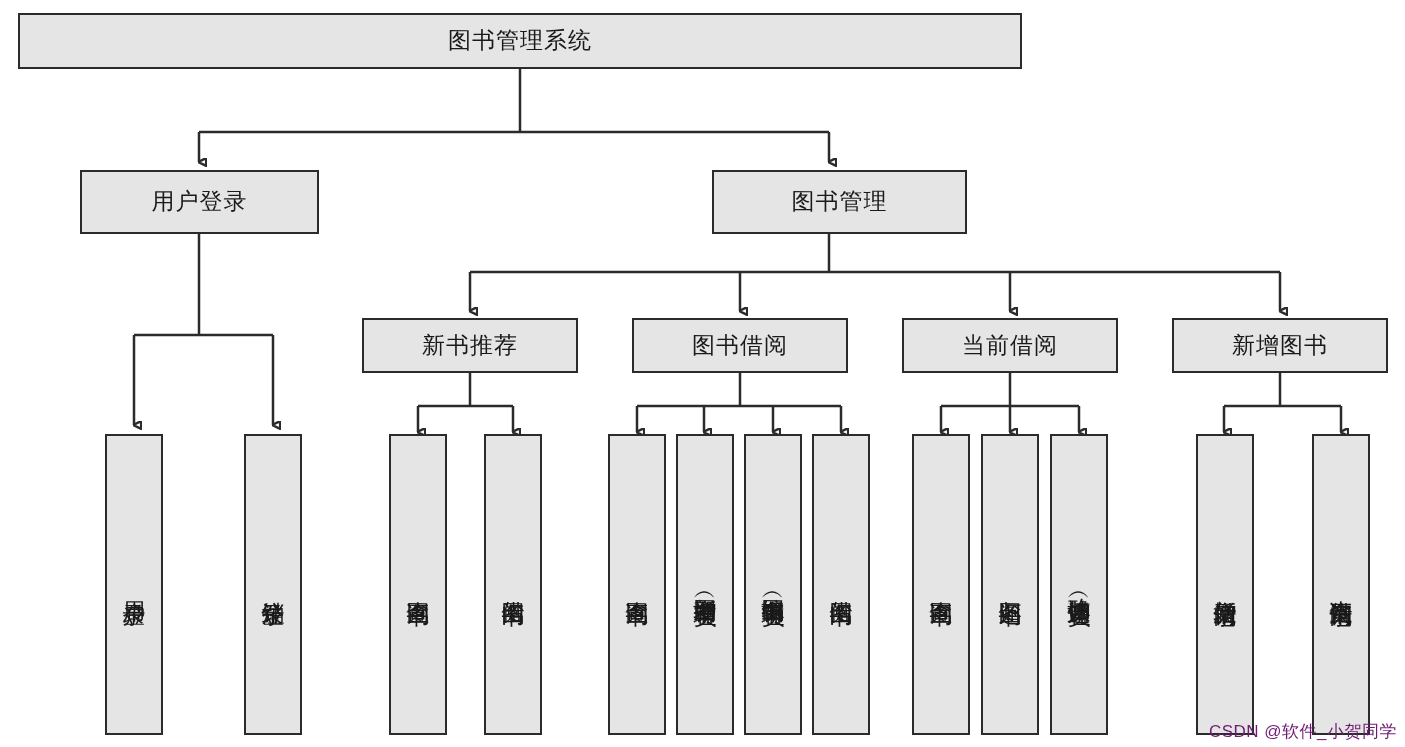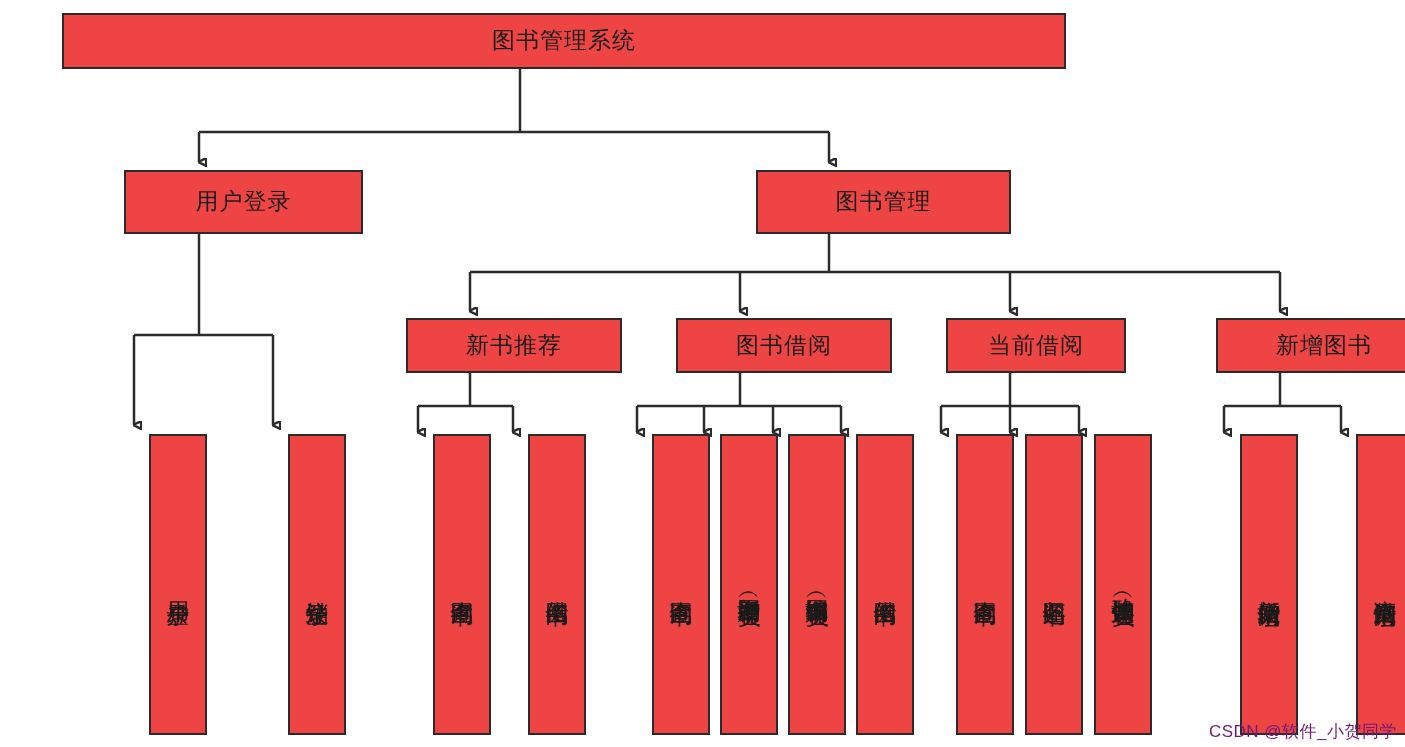--- a/index.html
+++ b/index.html
@@ -8,26 +8,25 @@
     background:#ffffff;
     font-family:"Liberation Sans","DejaVu Sans",sans-serif;
     overflow:hidden;
     position:relative;
   }
   #diagram{position:absolute;left:0;top:0;width:1405px;height:747px;}
   .node{
     position:absolute;
     box-sizing:border-box;
     border:2.5px solid #2b2b2b;
-    background:#ef4444;
+    background:#e5e5e5;
     display:flex;
     align-items:center;
     justify-content:center;
     color:#1a1a1a;
-    margin-left:44px;
   }
   .node.h{
     font-size:23px;
     line-height:1.2;
     letter-spacing:1px;
   }
   .node.v{
     font-size:23px;
     line-height:1.25;
     letter-spacing:1px;
@@ -113,21 +112,21 @@
     <line x1="1341" y1="406" x2="1341" y2="432" marker-end="url(#arrow)"></line>
   </svg>
 
   <div class="node h" style="left:18px;top:13px;width:1004px;height:56px;">图书管理系统</div>
 
   <div class="node h" style="left:80px;top:170px;width:239px;height:64px;">用户登录</div>
   <div class="node h" style="left:712px;top:170px;width:255px;height:64px;">图书管理</div>
 
   <div class="node h" style="left:362px;top:318px;width:216px;height:55px;">新书推荐</div>
   <div class="node h" style="left:632px;top:318px;width:216px;height:55px;">图书借阅</div>
-  <div class="node h" style="left:902px;top:318px;width:180px;height:55px;">当前借阅</div>
+  <div class="node h" style="left:902px;top:318px;width:216px;height:55px;">当前借阅</div>
   <div class="node h" style="left:1172px;top:318px;width:216px;height:55px;">新增图书</div>
 
   <div class="node v" style="left:105px;top:434px;width:58px;height:301px;">
     <span>用户登录</span>
   </div>
   <div class="node v" style="left:244px;top:434px;width:58px;height:301px;">
     <span>注销登录</span>
   </div>
 
   <div class="node v" style="left:389px;top:434px;width:58px;height:301px;">

